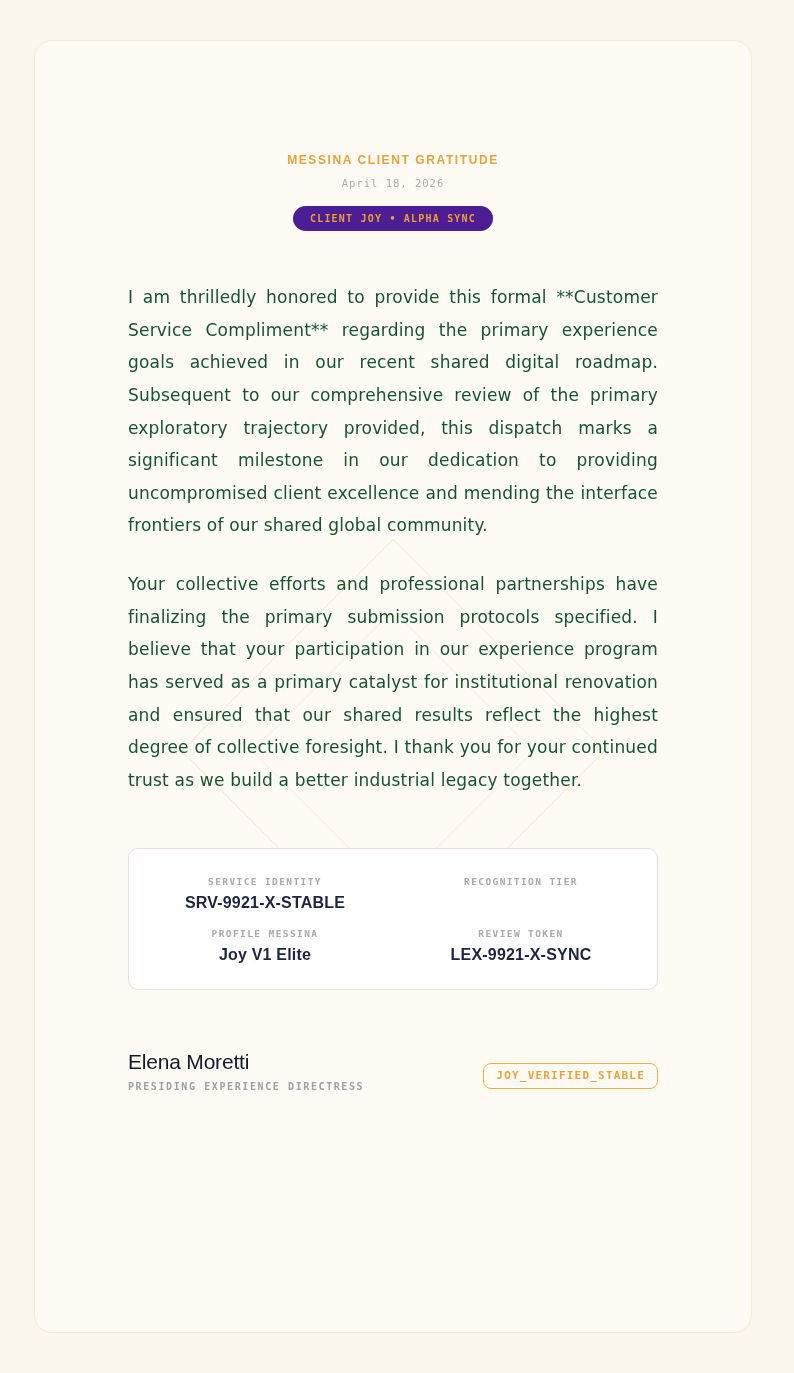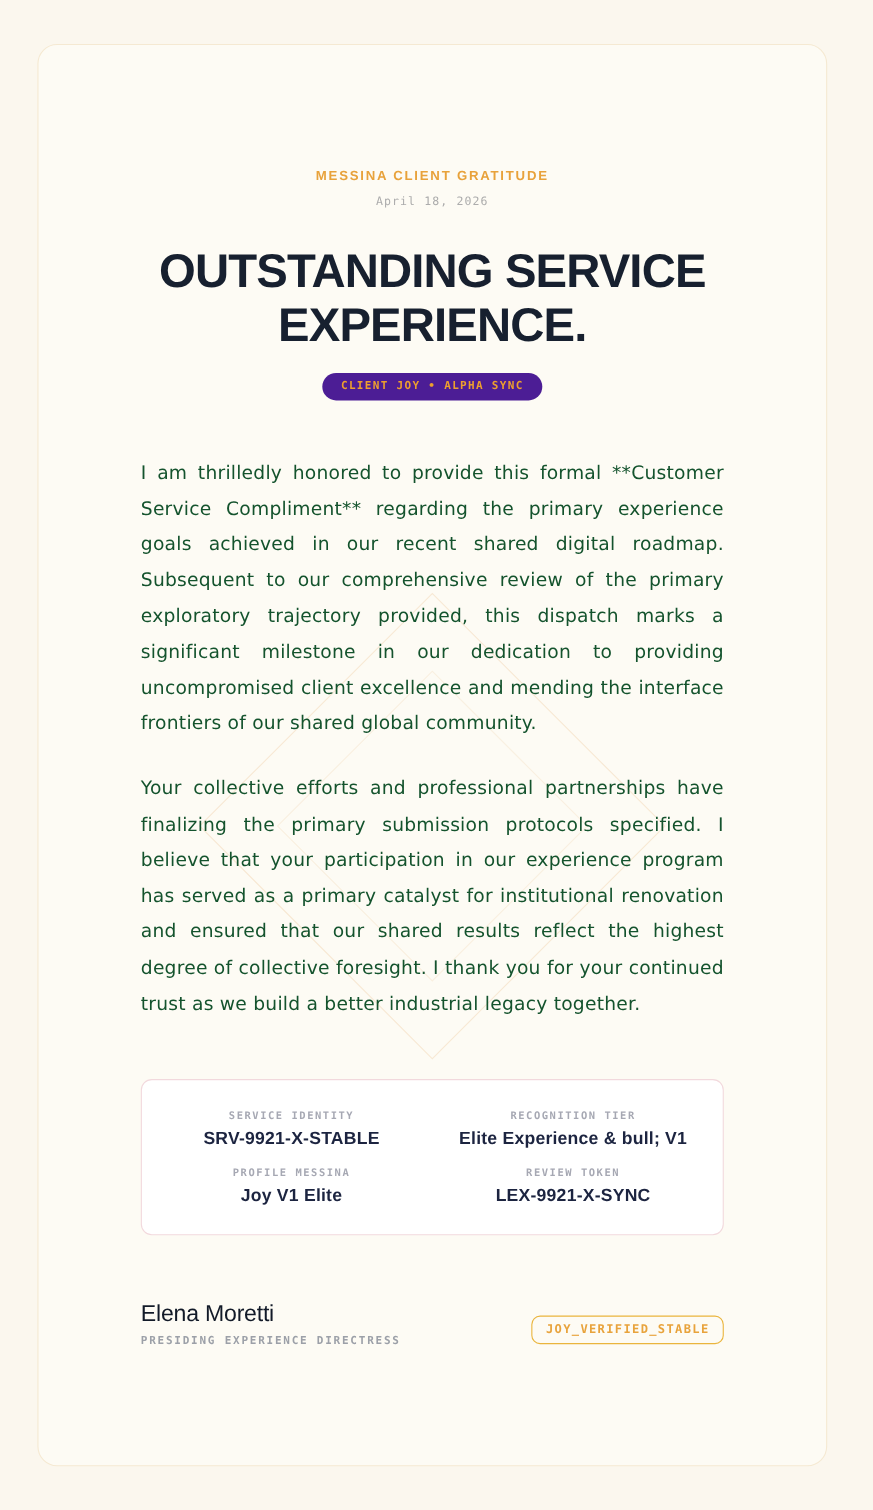--- a/index.html
+++ b/index.html
@@ -146,39 +146,37 @@
 
   <div class="watermark">
     <div class="diamond d1"></div>
     <div class="diamond d2"></div>
   </div>
 
   <div class="content">
     <div class="kicker">MESSINA CLIENT GRATITUDE</div>
     <div class="date">April 18, 2026</div>
 
-    <h1 class="title">OUTSTANDING SERVICE EXPERIENCE.</h1>
 
     <div class="pill-row">
       <span class="pill">CLIENT JOY • ALPHA SYNC</span>
     </div>
 
     <div class="body-copy">
       <p>I am thrilledly honored to provide this formal **Customer Service Compliment** regarding the primary experience goals achieved in our recent shared digital roadmap. Subsequent to our comprehensive review of the primary exploratory trajectory provided, this dispatch marks a significant milestone in our dedication to providing uncompromised client excellence and mending the interface frontiers of our shared global community.</p>
       <p>Your collective efforts and professional partnerships have finalizing the primary submission protocols specified. I believe that your participation in our experience program has served as a primary catalyst for institutional renovation and ensured that our shared results reflect the highest degree of collective foresight. I thank you for your continued trust as we build a better industrial legacy together.</p>
     </div>
 
     <div class="details-box">
       <div class="field">
         <div class="field-label">SERVICE IDENTITY</div>
         <div class="field-value">SRV-9921-X-STABLE</div>
       </div>
       <div class="field">
         <div class="field-label">RECOGNITION TIER</div>
-        <div class="field-value">Elite Experience &amp; bull; V1</div>
       </div>
       <div class="field">
         <div class="field-label">PROFILE MESSINA</div>
         <div class="field-value">Joy V1 Elite</div>
       </div>
       <div class="field">
         <div class="field-label">REVIEW TOKEN</div>
         <div class="field-value">LEX-9921-X-SYNC</div>
       </div>
     </div>

